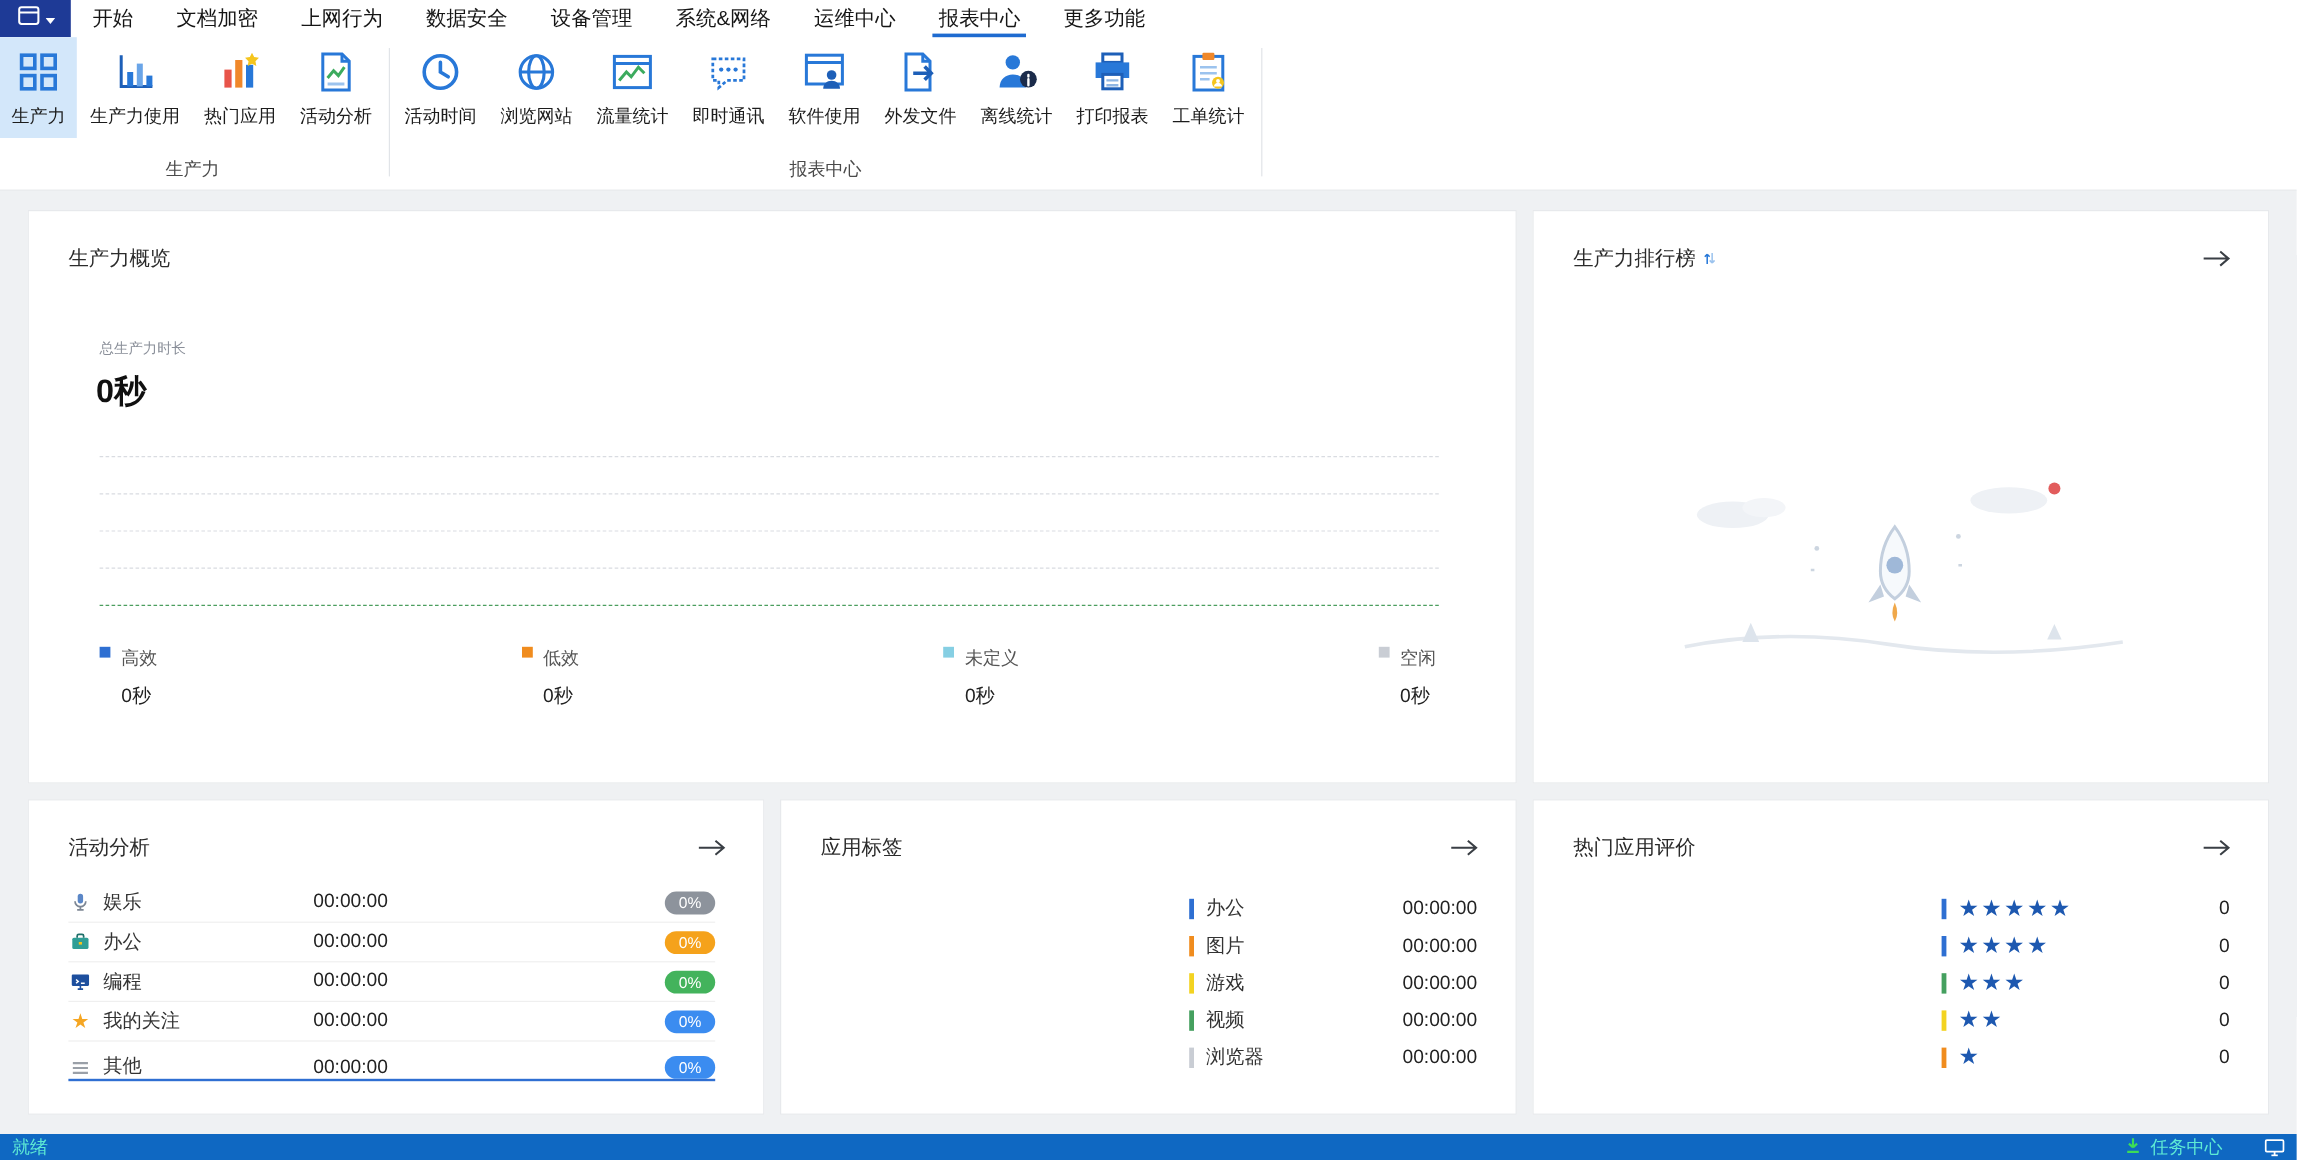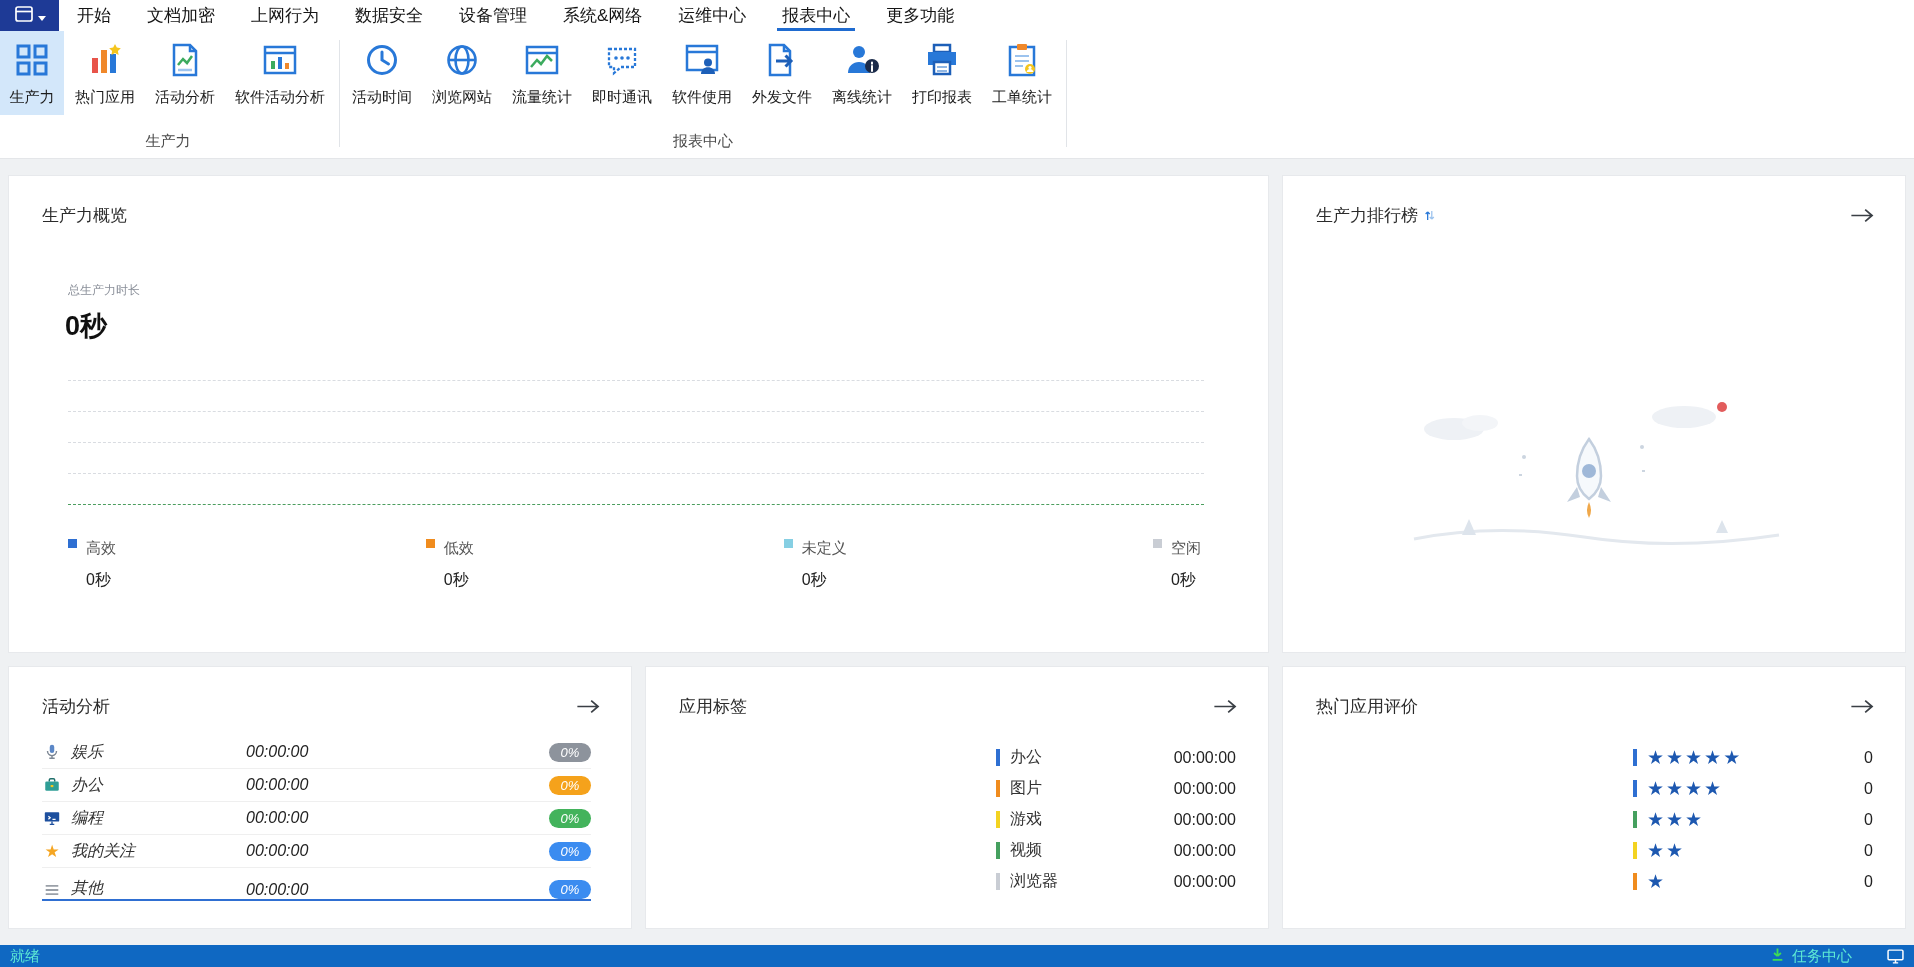--- a/index.html
+++ b/index.html
@@ -18,21 +18,21 @@
   .ribbon-group { display:flex; flex-direction:column; }
   .ribbon-items { display:flex; align-items:flex-start; flex:1; }
   .ribbon-item { display:flex; flex-direction:column; align-items:center; gap:9px; padding:10px 9px 8px; margin-right:2px; min-width:64px; font-size:15px; color:#1c1c1c; cursor:pointer; white-space:nowrap; }
   .ribbon-item.selected { background:#d3e7fa; }
   .ric { width:38px; height:38px; display:block; }
   .ric svg { width:100%; height:100%; display:block; }
   .group-label { margin-top:auto; text-align:center; font-size:15px; color:#4a4a4a; padding-bottom:7px; }
   .ribbon-sep { width:1px; background:#e1e4e8; margin:9px 3px 11px; }
 
   
-  .content { flex:1; background:#eff1f3; padding:16px 8px 0; }
+  .content { flex:1; background:#eff1f3; padding:16px 23px 0; }
   .grid { display:grid; grid-template-columns:1fr 1fr 1fr; grid-template-rows:478px 263px; gap:13px; }
   .card { background:#fff; border:1px solid #e7e9ec; overflow:hidden; }
   .card-overview { grid-column:1 / 3; }
   .card-head { display:flex; align-items:center; padding:28px 30px 0 33px; }
   .card-title { font-size:17px; color:#2b2b2b; }
   .head-spacer { flex:1; }
   .arrow-btn { cursor:pointer; display:flex; align-items:center; }
   .sort-ico { margin-left:6px; display:flex; align-items:center; }
 
   
@@ -46,21 +46,21 @@
   .legend-item { position:absolute; top:0; }
   .li-top { display:flex; align-items:flex-start; }
   .li-marker { width:9px; height:9px; margin-right:9px; flex:0 0 auto; }
   .li-label { font-size:15px; color:#555; }
   .li-value { margin:12px 0 0 18px; font-size:16px; color:#222; }
 
   
   .empty-wrap { display:flex; justify-content:center; margin-top:160px; }
 
   
-  .act-rows { margin:18px 40px 0 33px;font-style:italic; }
+  .act-rows { margin:18px 40px 0 33px; }
   .act-row { display:flex; align-items:center; height:33px; border-bottom:1px solid #efefef; font-size:16px; }
   .act-row:last-child { border-bottom:2px solid #2f6fd2;align-items:flex-end; }
   .act-ico { width:20px; display:flex; justify-content:center; margin-right:9px; }
   .act-label { width:175px; color:#333; }
   .act-time { width:140px; color:#222; }
   .act-badge { margin-left:auto; width:42px; height:19px; border-radius:10px; color:#fff; font-size:13px; display:flex; align-items:center; justify-content:center; }
   .glyph-star { color:#f5a623; font-size:17px; line-height:1; }
 
   
   .side-rows { width:240px; margin:24px 32px 0 auto; }
@@ -118,50 +118,49 @@
                   <rect x="5" y="22" width="11" height="11"></rect>
                   <rect x="22" y="22" width="11" height="11"></rect>
                 </g>
               </svg>
           </span>
           <span>生产力</span>
         </div>
         <div class="ribbon-item">
           <span class="ric">
             <svg viewBox="0 0 38 38">
+                <path d="M7 5v26h26" fill="none" stroke="#1d5fb8" stroke-width="2.5"></path>
+                <rect x="12" y="19" width="5" height="12" fill="#2878d8"></rect>
+                <rect x="20" y="12" width="5" height="19" fill="#6aa5e8"></rect>
+                <rect x="28" y="22" width="5" height="9" fill="#2878d8"></rect>
+              </svg>
+          </span>
+          <span>生产力使用</span>
+        </div>
+        <div class="ribbon-item">
+          <span class="ric">
+            <svg viewBox="0 0 38 38">
                 <rect x="6" y="17" width="6" height="15" fill="#e8544a"></rect>
                 <rect x="15" y="9" width="6" height="23" fill="#f0882a"></rect>
                 <rect x="24" y="13" width="6" height="19" fill="#2878d8"></rect>
                 <path d="M29 3l1.8 3.6 4 .6-2.9 2.8.7 4L29 12.1l-3.6 1.9.7-4-2.9-2.8 4-.6z" fill="#f5c51d"></path>
               </svg>
           </span>
           <span>热门应用</span>
         </div>
         <div class="ribbon-item">
           <span class="ric">
             <svg viewBox="0 0 38 38">
                 <path d="M8 4h16l6 6v24H8z" fill="#fff" stroke="#2878d8" stroke-width="2.5"></path>
                 <path d="M24 4v6h6" fill="none" stroke="#2878d8" stroke-width="2.5"></path>
                 <path d="M12 24l5-6 4 4 5-7" fill="none" stroke="#3cab5e" stroke-width="2.5"></path>
                 <path d="M12 29h14" stroke="#9cc3ee" stroke-width="2.5"></path>
               </svg>
           </span>
           <span>活动分析</span>
-        </div>
-        <div class="ribbon-item">
-          <span class="ric">
-            <svg viewBox="0 0 38 38">
-                <rect x="4" y="6" width="30" height="26" fill="#fff" stroke="#2878d8" stroke-width="2.5"></rect>
-                <path d="M4 12h30" stroke="#2878d8" stroke-width="2.5"></path>
-                <rect x="10" y="20" width="4" height="8" fill="#3cab5e"></rect>
-                <rect x="17" y="16" width="4" height="12" fill="#2878d8"></rect>
-                <rect x="24" y="22" width="4" height="6" fill="#f0882a"></rect>
-              </svg>
-          </span>
-          <span>软件活动分析</span>
         </div>
       </div>
       <div class="group-label">生产力</div>
     </div>
 
     <div class="ribbon-sep"></div>
 
     <div class="ribbon-group">
       <div class="ribbon-items">
         <div class="ribbon-item">

